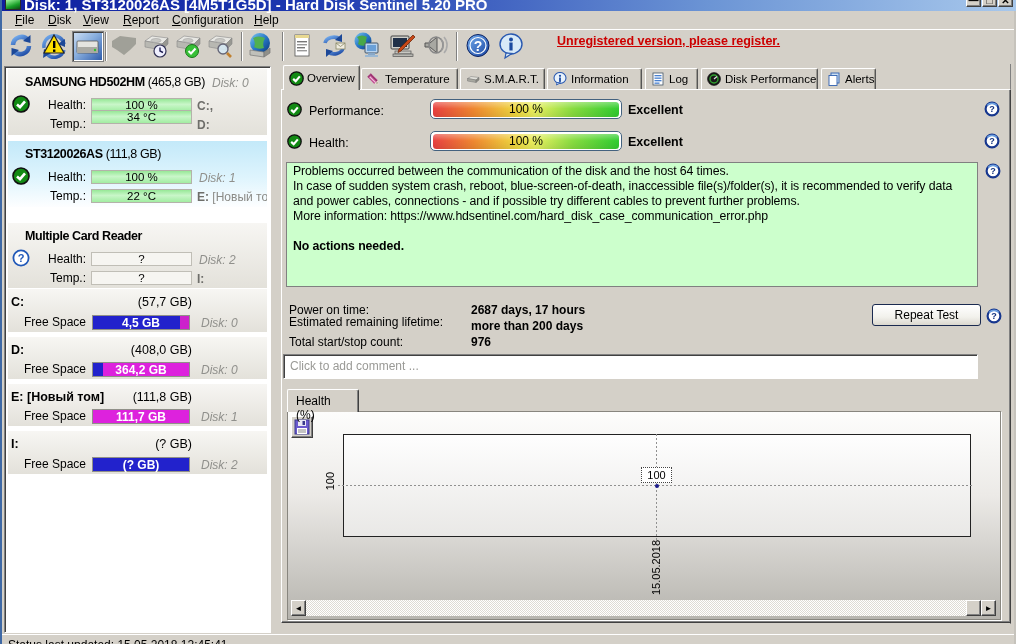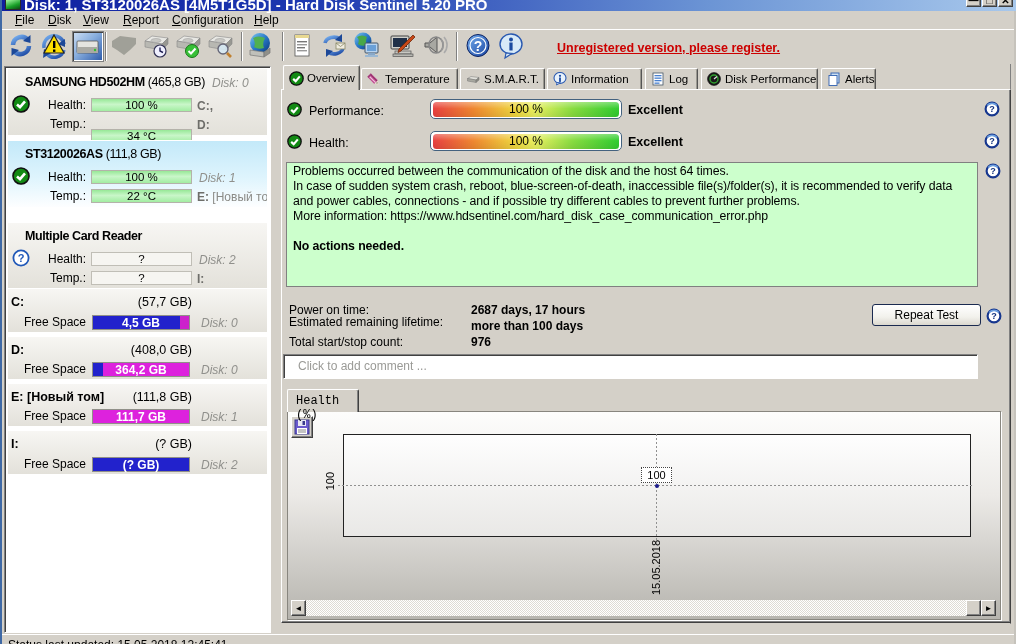--- a/index.html
+++ b/index.html
@@ -11,21 +11,21 @@
 #titletxt { left:24px; top:-4px; color:#fff; font-weight:bold; font-size:15px; white-space:nowrap; }
 .winbtn { top:-7px; width:15px; height:14px; background:#d4d0c8; border:1px solid #fff; border-bottom-color:#404040; border-right-color:#404040; box-shadow: inset -1px -1px 0 #808080; font-size:10px; font-weight:bold; text-align:center; line-height:13px; }
 
 #menubar { left:2px; top:11px; width:1012px; height:18px; }
 .menu { top:2px; font-size:12px; }
 
 #toolbar { left:0; top:29px; width:1016px; height:35px; border-top:1px solid #fff; }
 .tbtn { top:31px; width:32px; height:31px; }
 .tsel { border:1px solid #808080; box-shadow: inset 1px 1px 0 #404040, inset -1px -1px 0 #fff; background:linear-gradient(135deg,#cfe0f4 0%,#88aede 45%,#2a58a8 100%); }
 .tsep { top:32px; width:2px; height:29px; border-left:1px solid #808080; border-right:1px solid #fff; }
-#regtxt { left:557px; top:41px; color:#cc0000; font-weight:bold; font-size:12.5px; text-decoration:underline; }
+#regtxt { left:557px; top:34px; color:#cc0000; font-weight:bold; font-size:12.5px; text-decoration:underline; }
 
 #lpanel { left:4px; top:66px; width:267px; height:567px; background:#fff; border:1px solid; border-color:#808080 #fff #fff #808080; box-shadow: inset 1px 1px 0 #404040; }
 .ditem { left:2px; width:261px; background:linear-gradient(180deg,#f7f6f3 0%,#e3e1da 100%); border:1px solid #fff; }
 .dsel { background:linear-gradient(180deg,#c3e9f9 0%,#def4fd 55%,#fdfeff 100%); }
 .dtitle { top:6px; left:17px; font-weight:bold; font-size:12.5px; letter-spacing:-0.4px;}
 .dtn { font-weight:400;text-align:right; }
 .lbl { width:78px; text-align:right; font-size:12px; }
 .gbar { width:101px; height:14px; border:1px solid #b4b2aa; background:linear-gradient(180deg,#97e897 0%,#c9f6c9 45%,#a2eda2 100%); text-align:center; font-size:11.5px; line-height:13px; }
 .ebar { width:101px; height:14px; border:1px solid #c0beb6; background:#f6f5f1; text-align:center; font-size:11.5px; line-height:13px; }
 .din { font-style:italic; color:#90908c; font-size:12px; }
@@ -40,23 +40,23 @@
 
 .gauge { width:192px; height:20px; border:1.5px solid #44627f; border-radius:5px; background:#fff; padding:1.5px 2px; }
 .gaugein { width:100%; height:100%; border-radius:3.5px; background:linear-gradient(180deg,rgba(255,255,255,.35),rgba(255,255,255,0) 45%,rgba(0,0,0,.07)),linear-gradient(90deg,#e84040 0%,#ef8830 22%,#eed840 45%,#e8f060 55%,#88dc40 75%,#30cc30 100%); text-align:center; font-size:12px; line-height:14px; }
 .exc { font-weight:bold; font-size:12.5px; }
 .rowlbl { font-size:12.5px; }
 #greenbox { left:286px; top:162px; width:692px; height:125px; background:#ccffcc; border:1px solid #808080; padding:1px 6px; font-size:12.3px; letter-spacing:-0.1px; line-height:15px; }
 
 .ilbl { font-size:12px; }
 .ival { font-weight:bold; font-size:12px; }
 #repeat { left:872px; top:304px; width:109px; height:22px; border:1px solid #1a2a50; border-radius:3px; background:linear-gradient(180deg,#ffffff 0%,#f2f1ec 60%,#dbd8cf 100%); text-align:center; font-size:12px; line-height:20px; }
-#comment { left:283px; top:354px; width:695px; height:25px; background:#fff; border:1px solid; border-color:#808080 #fff #fff #808080; box-shadow: inset 1px 1px 0 #404040; color:#9a9a96; font-size:12px; line-height:23px; padding-left:14px; }
-
-#htab { left:287px; top:389px; width:72px; height:23px; background:#d4d0c8; border:1px solid #404040; border-bottom:none; border-top-color:#fff; border-left-color:#fff; box-shadow: inset -1px 0 0 #808080; border-radius:2px 2px 0 0; font-size:12px; padding:4px 16px 0 8px; z-index:3;font-family:Liberation Mono, monospace;}
+#comment { left:283px; top:354px; width:695px; height:25px; background:#fff; border:1px solid; border-color:#808080 #fff #fff #808080; box-shadow: inset 1px 1px 0 #404040; color:#9a9a96; font-size:12px; line-height:23px; padding-left:6px; }
+
+#htab { left:287px; top:389px; width:72px; height:23px; background:#d4d0c8; border:1px solid #404040; border-bottom:none; border-top-color:#fff; border-left-color:#fff; box-shadow: inset -1px 0 0 #808080; border-radius:2px 2px 0 0; font-size:12px; padding:4px 16px 0 8px; z-index:3;}
 #chartbox { left:287px; top:411px; width:714px; height:209px; border:1px solid #88867f; box-shadow:1px 1px 0 #fff; background:linear-gradient(180deg,#fdfdfc 0%,#eceae7 40%,#b6b4ae 100%); }
 #plot { left:55px; top:22px; width:628px; height:103px; border:1px solid #222; background:linear-gradient(180deg,#fefefe 0%,#e9e8e6 100%); }
 .dashh { height:1px; background:repeating-linear-gradient(90deg,#909090 0 2px,transparent 2px 4px); }
 .dashv { width:1px; background:repeating-linear-gradient(180deg,#909090 0 2px,transparent 2px 4px); }
 #scroll { left:3px; top:188px; width:705px; height:16px; }
 .scrarw { width:15px; height:16px; background:#d4d0c8; border:1px solid #fff; border-bottom-color:#404040; border-right-color:#404040; box-shadow: inset -1px -1px 0 #808080; text-align:center; font-size:8px; line-height:15px; color:#000; }
 #strack { left:15px; top:0; width:660px; height:16px; background:conic-gradient(#fff 0 25%, #dedbd4 0 50%, #fff 0 75%, #dedbd4 0) 0 0 / 2px 2px; }
 
 #statusbar { left:0; top:634px; width:1016px; height:10px; border-top:1px solid #fff; background:#d4d0c8; }
 .vtext { writing-mode:vertical-rl; transform:rotate(180deg); font-size:11px; }
@@ -224,21 +224,21 @@
   <div class="din abs" style="left:204px;top:7px;">Disk: 0</div>
   <svg class="abs" style="left:4px;top:26px" width="18" height="18" viewBox="0 0 18 18">
     <circle cx="9.5" cy="9.5" r="8" fill="#b0aea6"></circle>
     <circle cx="9" cy="9" r="8" fill="#128a14" stroke="#111" stroke-width="1.6"></circle>
     <path d="M5 9.5 L8 12.2 L13 6.4" fill="none" stroke="#fff" stroke-width="2.6"></path>
   </svg>
   <div class="lbl abs" style="top:29px">Health:</div>
   <div class="gbar abs" style="left:83px;top:29px">100 %</div>
   <div class="dltr abs" style="left:189px;top:30px">C:,</div>
   <div class="lbl abs" style="top:48px">Temp.:</div>
-  <div class="gbar abs" style="left:83px;top:60px">34 °C</div>
+  <div class="gbar abs" style="left:83px;top:41px">34 °C</div>
   <div class="dltr abs" style="left:189px;top:49px">D:</div>
  </div>
 
  <div class="ditem dsel abs" style="top:73px;height:68px;">
   <div class="dtitle abs">ST3120026AS <span class="dtn">(111,8 GB)</span></div>
   <svg class="abs" style="left:4px;top:26px" width="18" height="18" viewBox="0 0 18 18">
     <circle cx="9.5" cy="9.5" r="8" fill="#b0aea6"></circle>
     <circle cx="9" cy="9" r="8" fill="#128a14" stroke="#111" stroke-width="1.6"></circle>
     <path d="M5 9.5 L8 12.2 L13 6.4" fill="none" stroke="#fff" stroke-width="2.6"></path>
   </svg>
@@ -383,21 +383,21 @@
 <div id="greenbox" class="abs">Problems occurred between the communication of the disk and the host 64 times.<br>
 In case of sudden system crash, reboot, blue-screen-of-death, inaccessible file(s)/folder(s), it is recommended to verify data<br>
 and power cables, connections - and if possible try different cables to prevent further problems.<br>
 More information: https://www.hdsentinel.com/hard_disk_case_communication_error.php<br>
 <br>
 <b>No actions needed.</b></div>
 
 <div class="ilbl abs" style="left:289px;top:303px">Power on time:</div>
 <div class="ival abs" style="left:471px;top:303px">2687 days, 17 hours</div>
 <div class="ilbl abs" style="left:289px;top:315px">Estimated remaining lifetime:</div>
-<div class="ival abs" style="left:471px;top:319px">more than 100 days</div>
+<div class="ival abs" style="left:471px;top:319px">more than 200 days</div>
 <div class="ilbl abs" style="left:289px;top:335px">Total start/stop count:</div>
 <div class="ival abs" style="left:471px;top:335px">976</div>
 <div id="repeat" class="abs">Repeat Test</div>
 <div id="comment" class="abs">Click to add comment ...</div>
 
 <svg class="abs" style="left:984px;top:101px" width="16" height="16" viewBox="0 0 30 29">
     <circle cx="15" cy="14.5" r="12" fill="#fff" stroke="#16368e" stroke-width="4"></circle>
     <path d="M6 8 A12 12 0 0 1 24 8" fill="none" stroke="#6da0e0" stroke-width="3"></path>
     <text x="15" y="20" font-size="17" font-weight="bold" fill="#10307e" text-anchor="middle" font-family="Liberation Sans">?</text>
   </svg>

